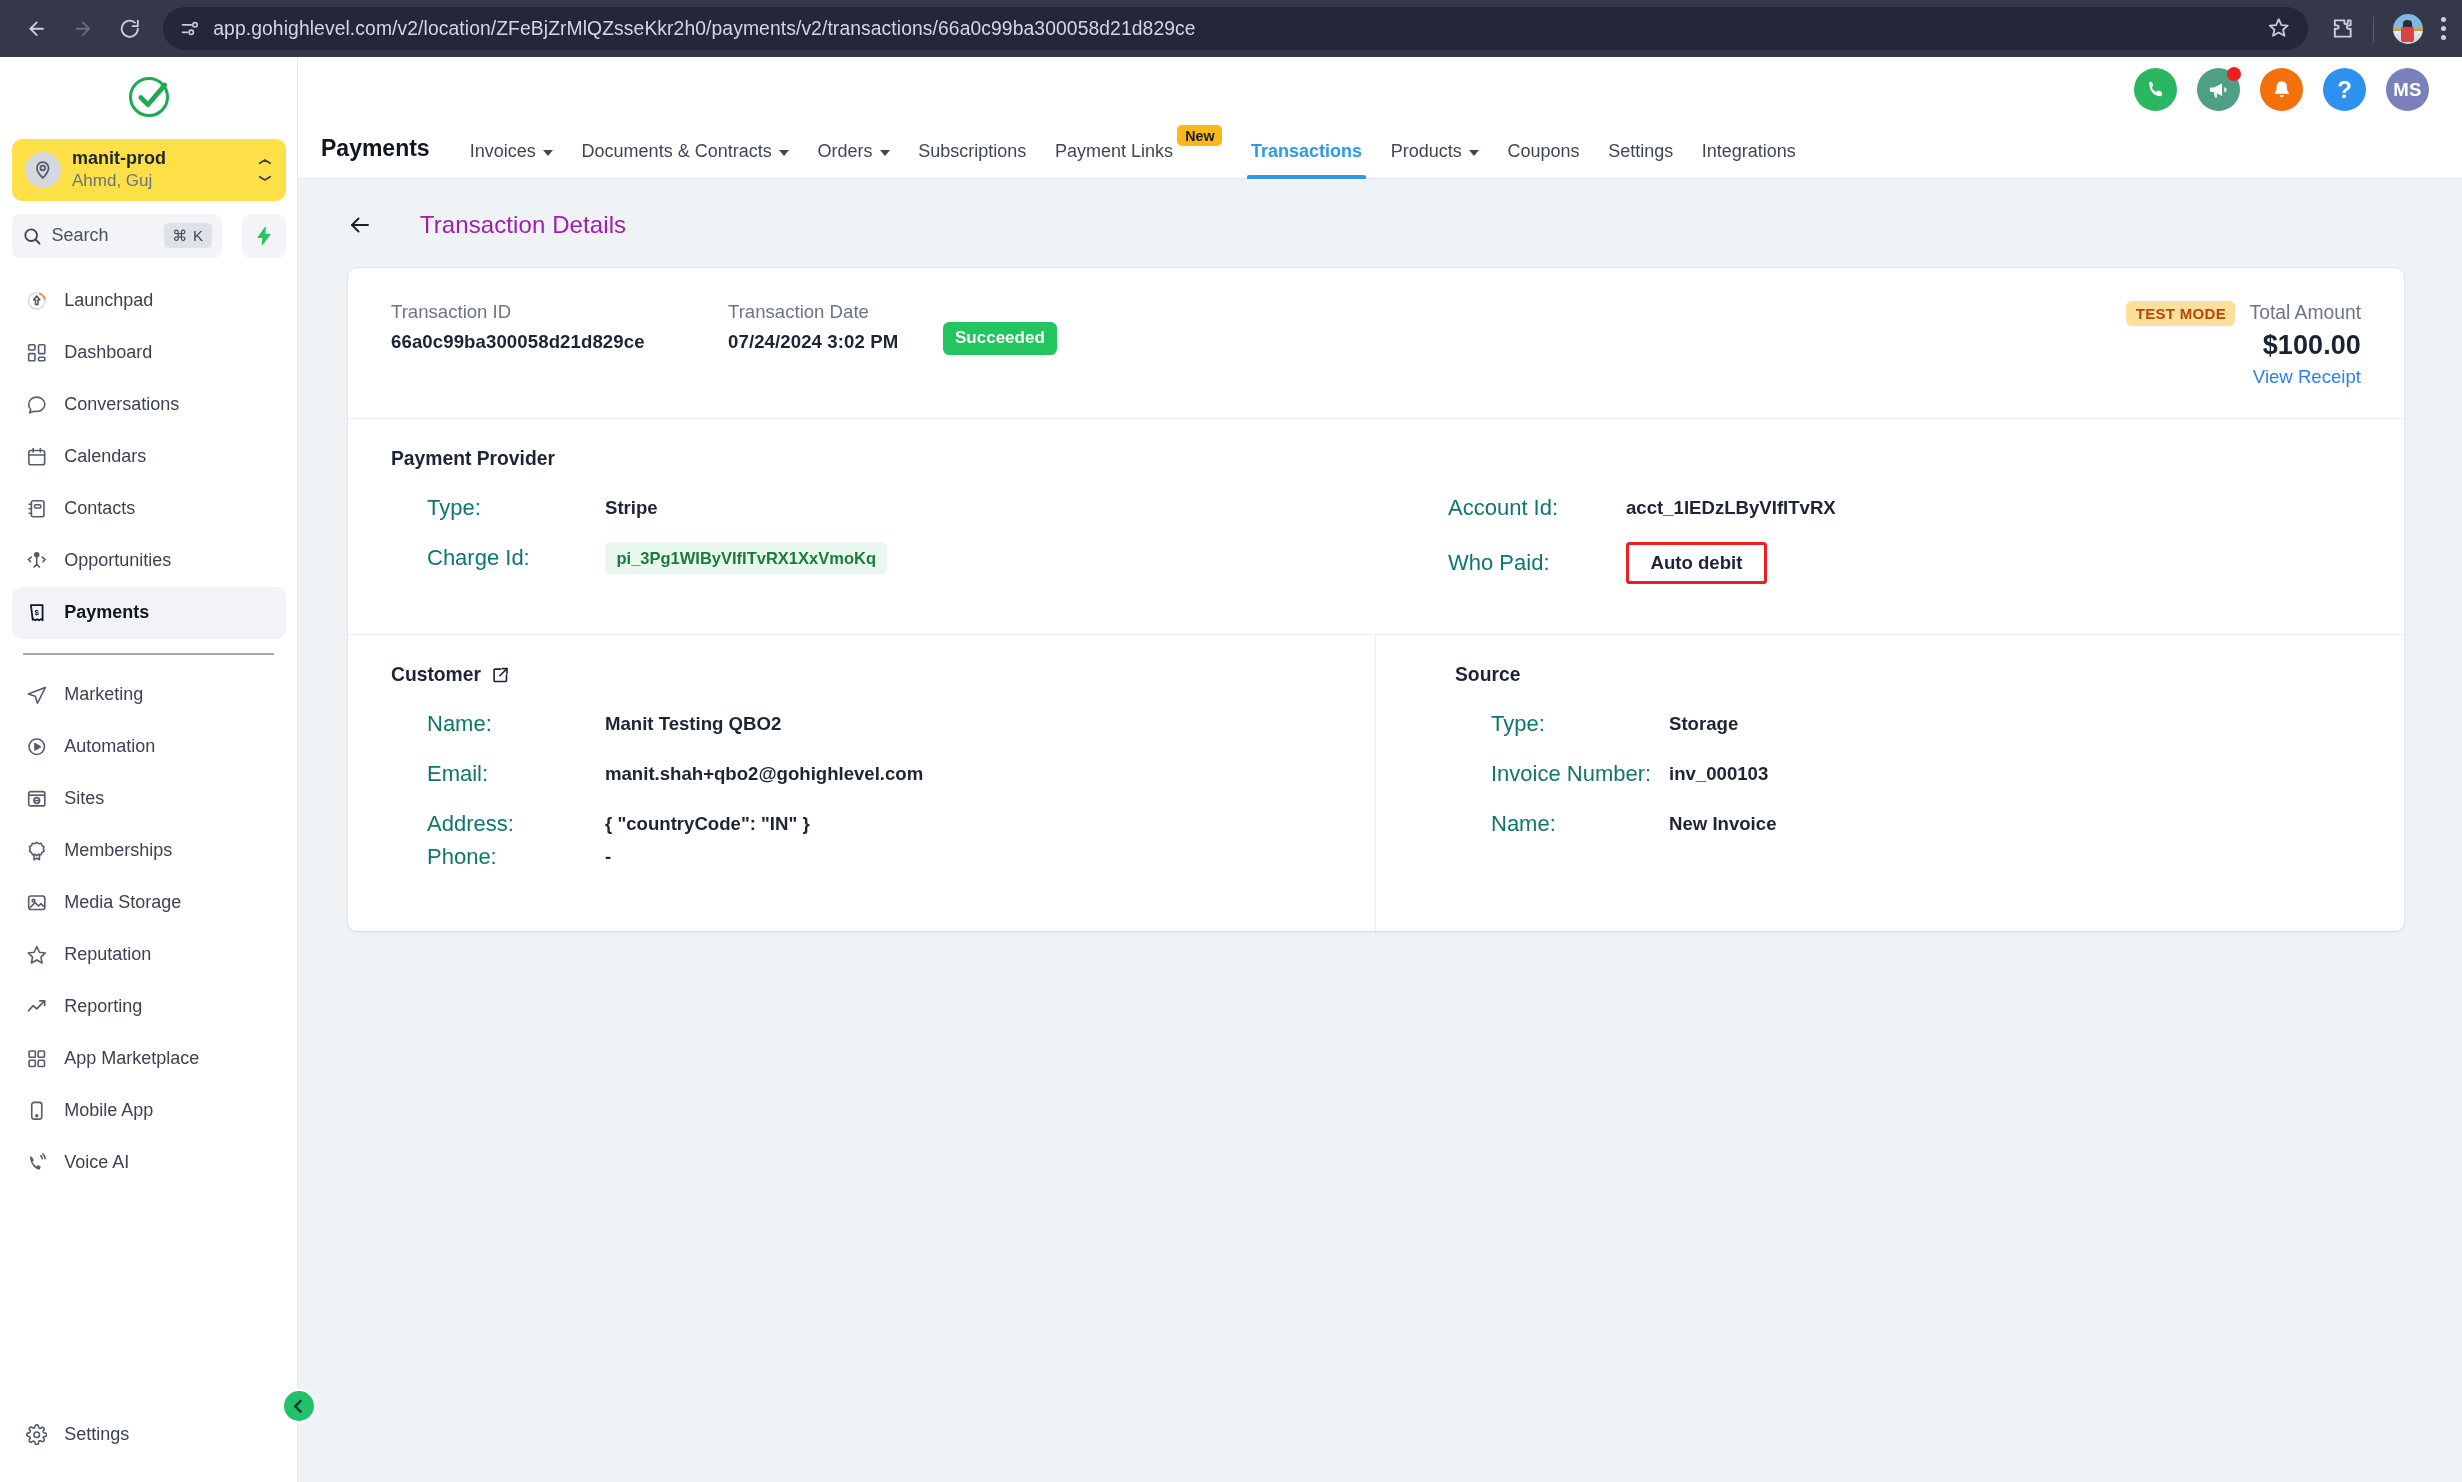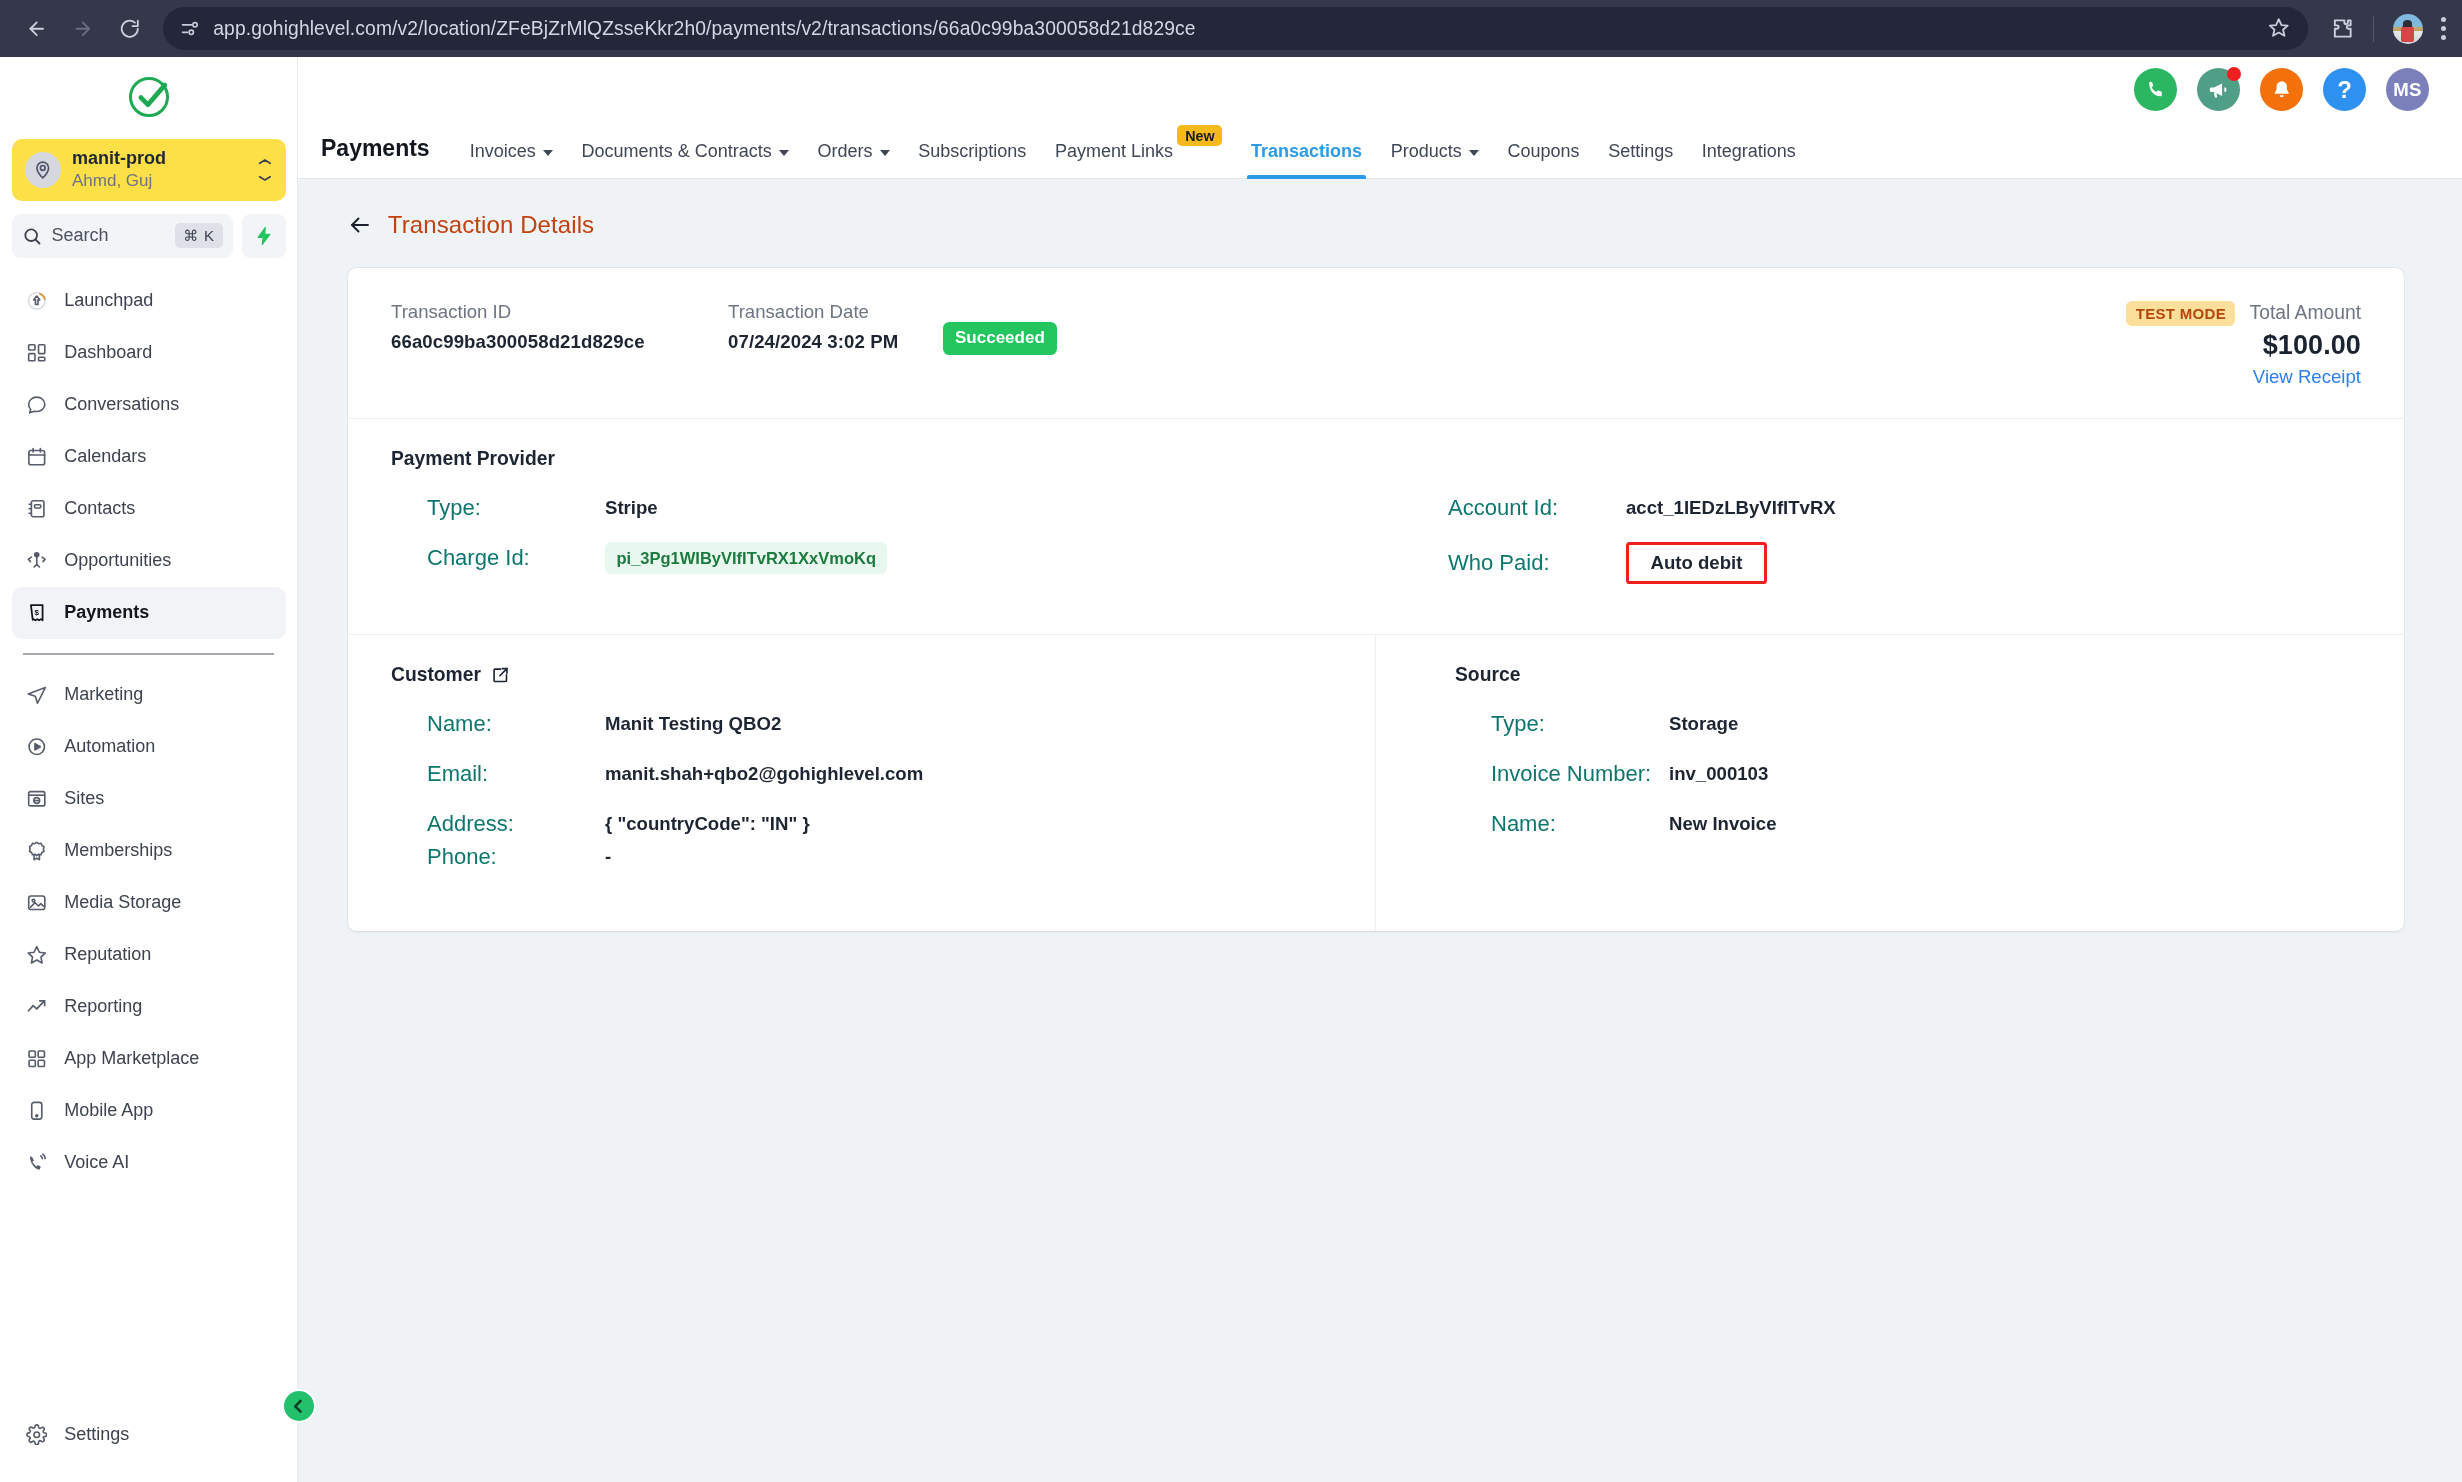--- a/index.html
+++ b/index.html
@@ -103,21 +103,21 @@
     width: 36px; height: 36px; border-radius: 50%;
     background: #d6d8e0;
     display:flex;align-items:center;justify-content:center;
     flex:none; color:#52556b;
   }
   .loc-names { flex:1; min-width:0; }
   .loc-name { font-size: 18px; font-weight: 700; color: #1f2733; line-height: 1.2; }
   .loc-sub { font-size: 17px; color: #6d7380; line-height: 1.25; }
   .updown { display:flex; flex-direction:column; gap:1.4px; color:#3b4150; flex:none;}
 
-  .search-row { margin: 13px 11.5px 0 11.5px; display:flex; gap: 9px; }
+  .search-row { margin: 13px 11.5px 0 11.5px; display:flex; gap: 20px; }
   .search-box {
     flex:1; height: 44px; background: #f3f4f7; border-radius: 8.6px;
     display:flex; align-items:center; padding: 0 10px; gap: 10px;
   }
   .search-ph { flex:1; font-size: 18px; color: #4b5160; }
   .kbd {
     background: #dfe1e8; border-radius: 5px;
     font-size: 15px; color: #3d4250; padding: 3.6px 7.9px; letter-spacing: 0.7px;
     font-family: "Liberation Sans", sans-serif;
   }
@@ -205,21 +205,21 @@
     background:#f7b919; color:#171b22;
     font-size:14.3px; font-weight:700; border-radius:5px;
     padding: 2.9px 7.9px; position:relative; top:-15.8px; margin-left:-2.9px;
   }
 
   .content { flex:1; background:#eff3f6; padding: 31.5px 0 0 0; overflow:hidden; }
   .content-inner { padding: 0 29px 0 50px; max-width: 100%; }
 
   .page-head { display:flex; align-items:center; gap: 15.8px; margin-bottom: 29px; padding-left:0;}
   .back-arrow { color:#1a212c; display:flex;align-items:center; }
-  .page-title { font-size: 24px; color:#c2410c; font-weight:500; letter-spacing:0.1px;}
+  .page-title { font-size: 24px; color:#a21caf; font-weight:500; letter-spacing:0.1px;margin-left:32px;}
 
   .card {
     background:#ffffff; border-radius: 8.6px;
     box-shadow: 0 0.7px 2.1px rgba(25,35,60,.10), 0 0 0 0.7px rgba(228,232,240,.9);
     overflow: hidden;
     margin-right: 29px;
   }
   .card-sep { height: 1.4px; background: #eceef4; }
 
   .sec-head {

